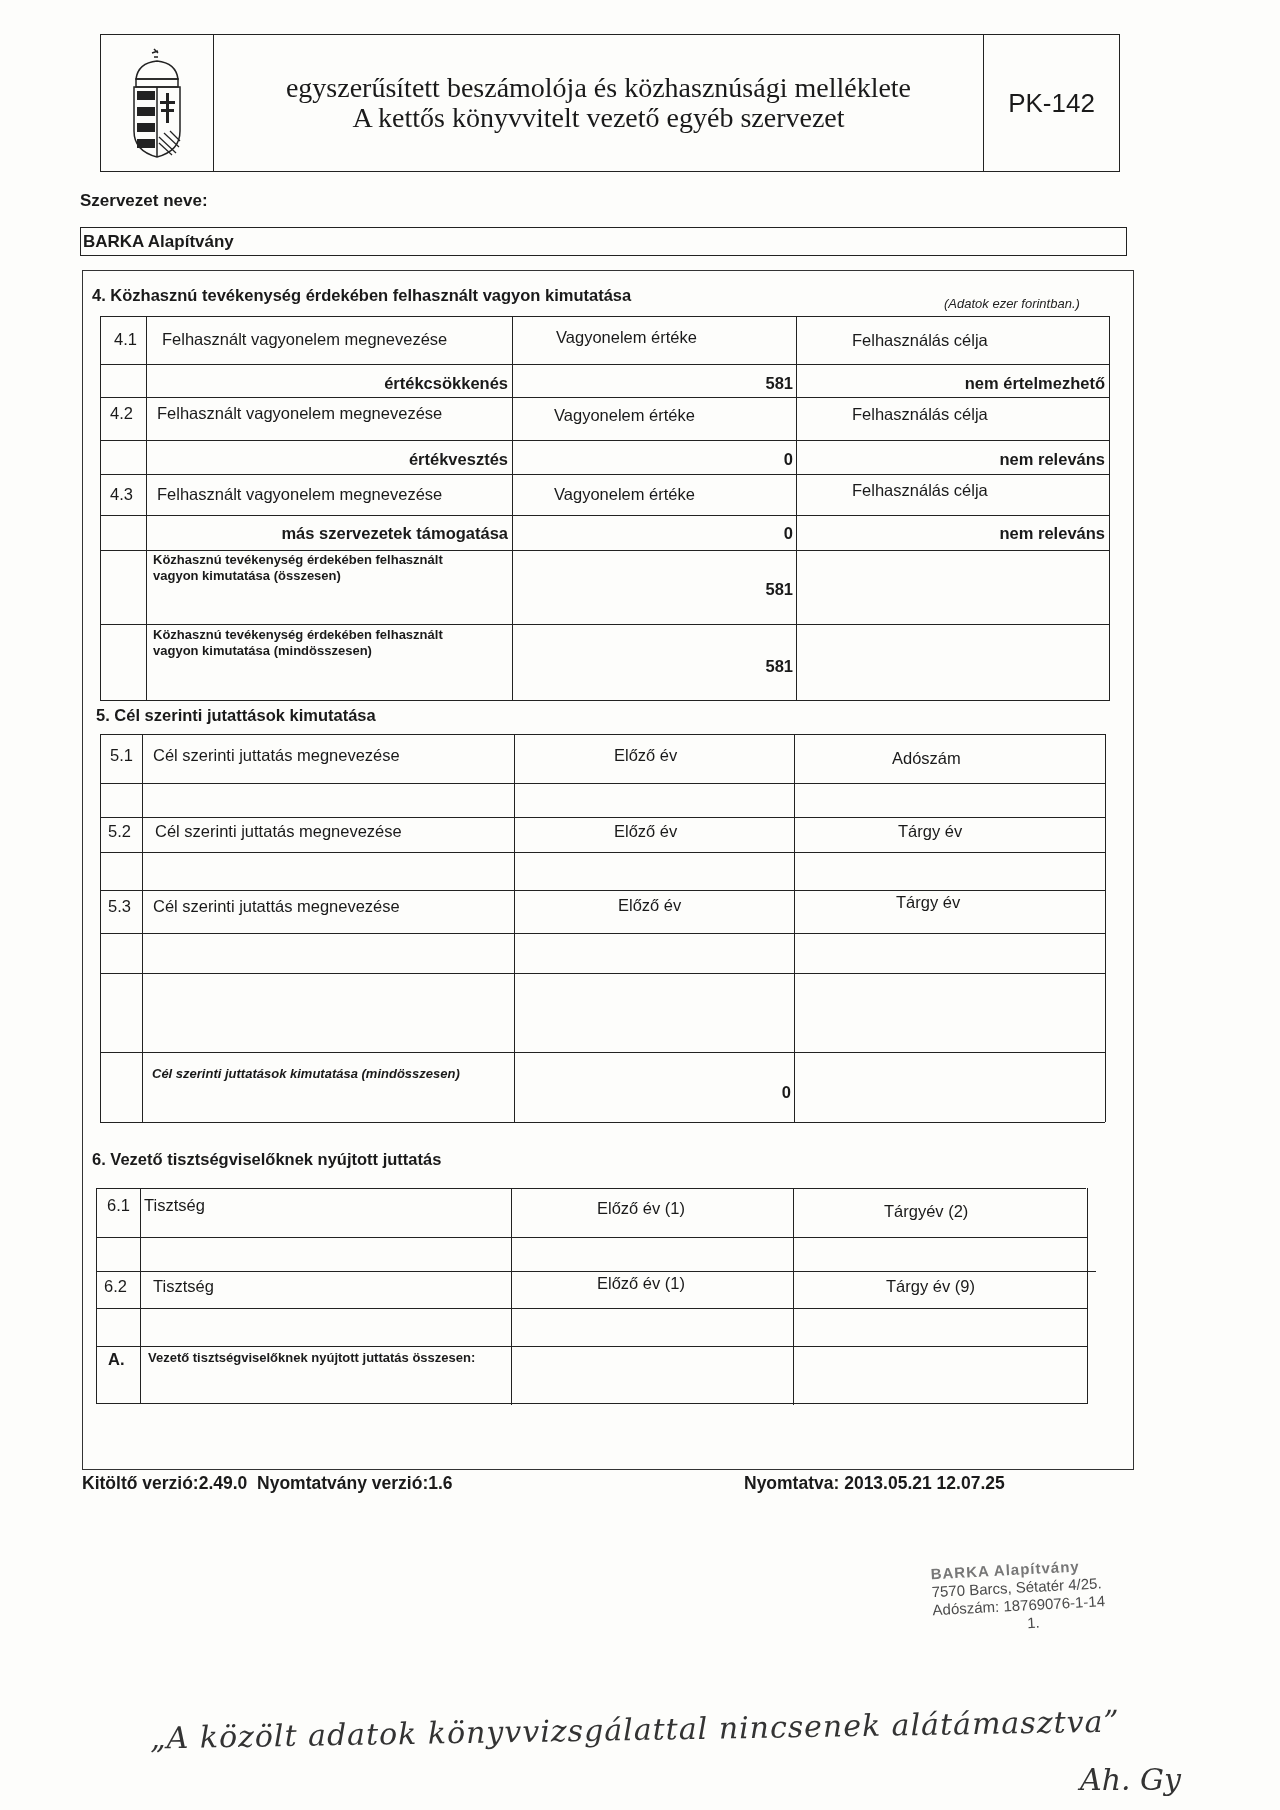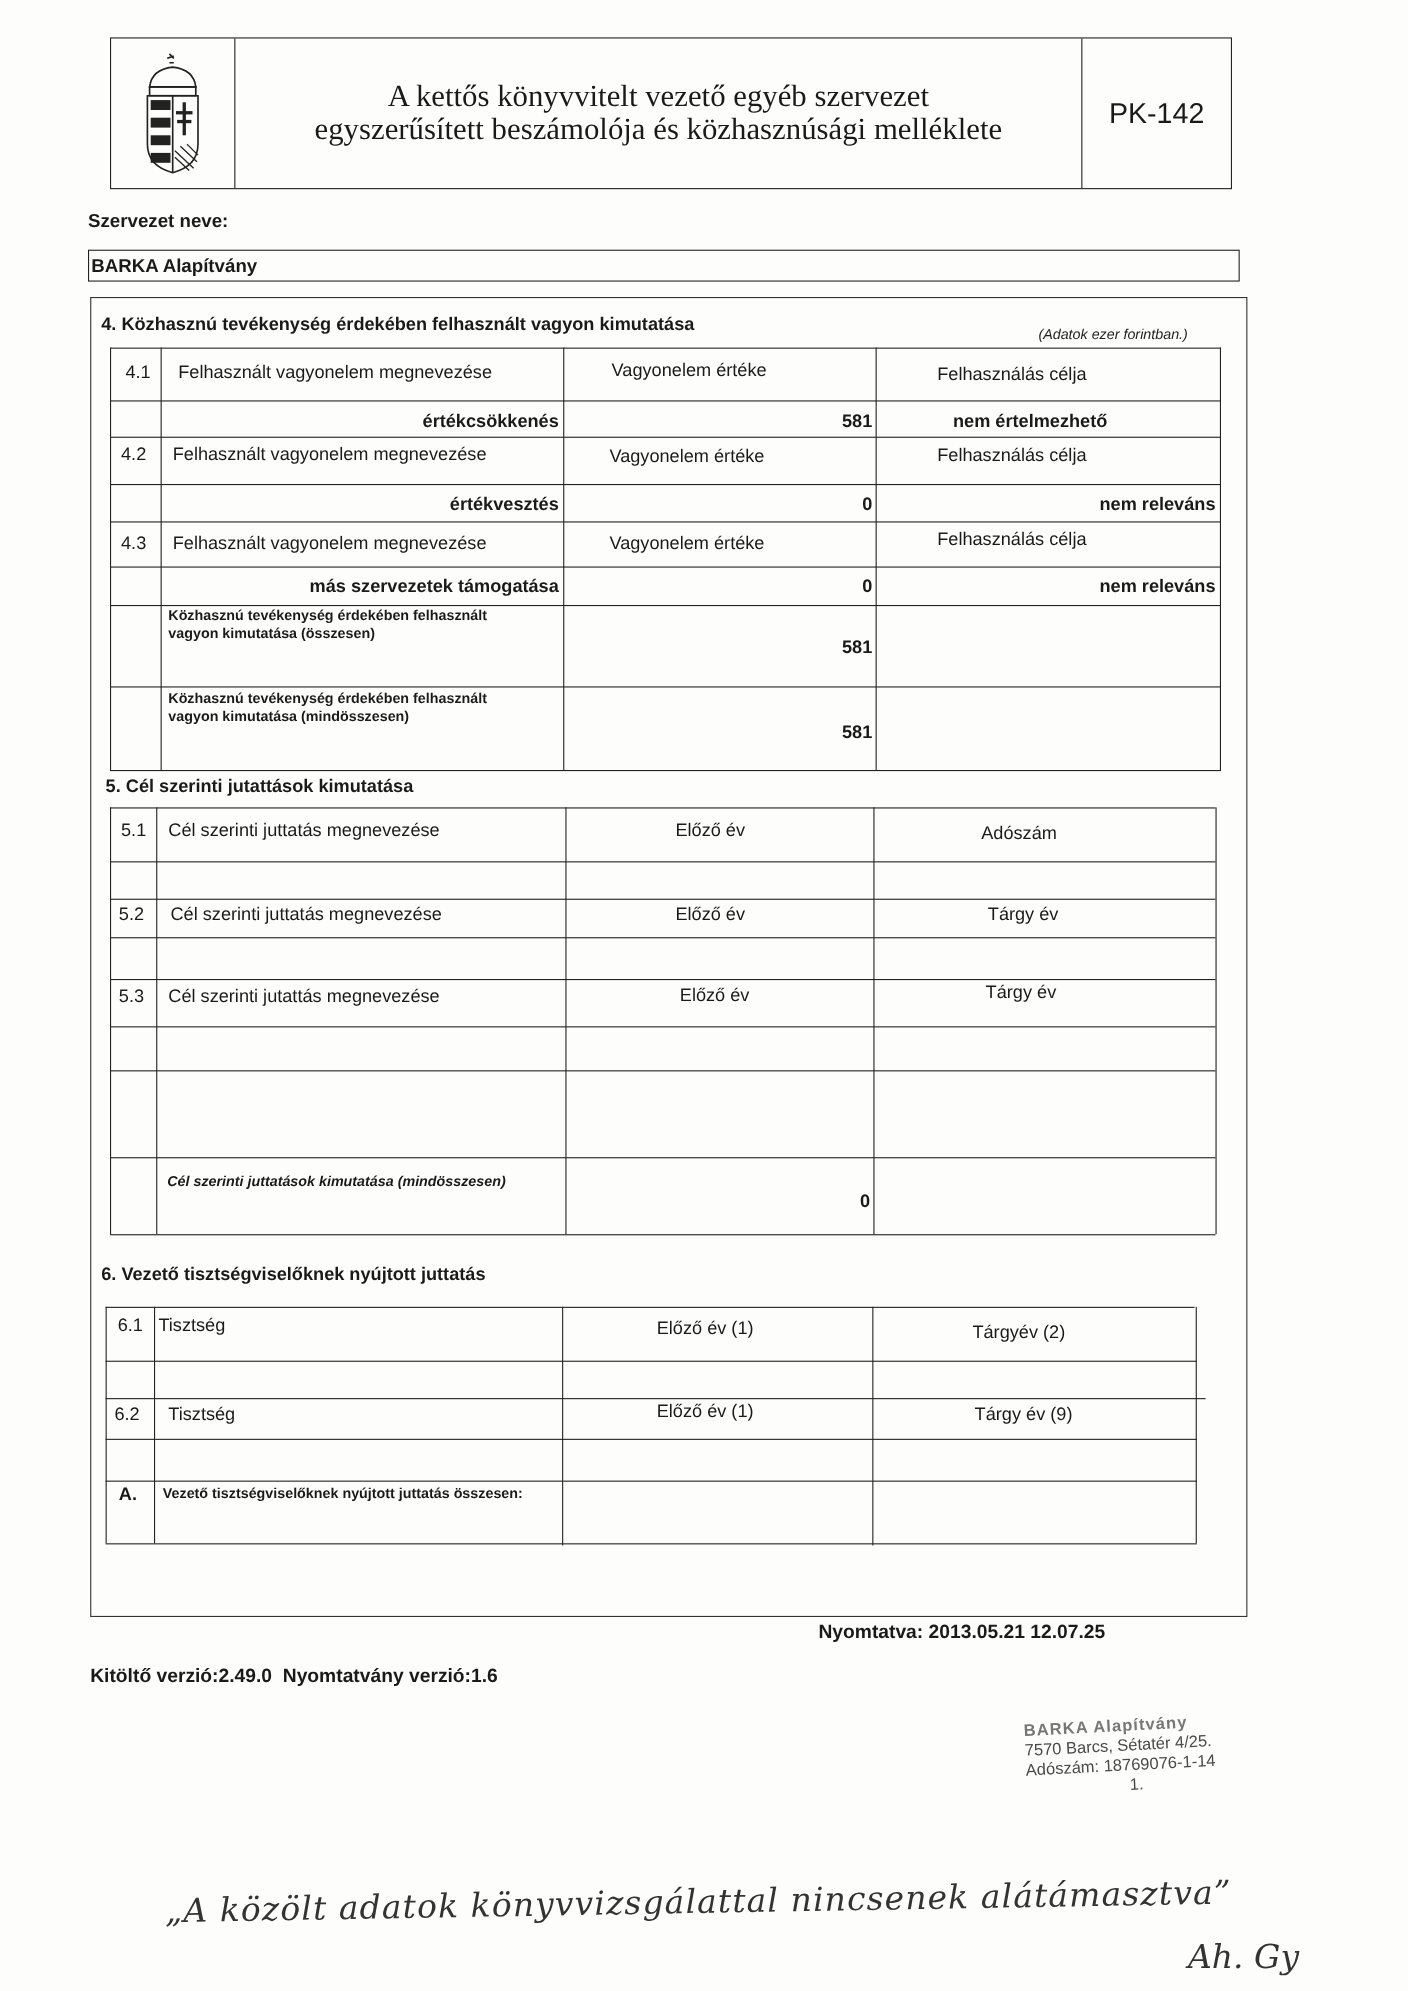--- a/index.html
+++ b/index.html
@@ -67,22 +67,22 @@
       </g>
       <g stroke="#222" stroke-width="1.2">
         <line x1="33" y1="92" x2="50" y2="108"></line>
         <line x1="33" y1="98" x2="46" y2="110"></line>
         <line x1="38" y1="88" x2="53" y2="102"></line>
         <line x1="44" y1="86" x2="54" y2="96"></line>
       </g>
     </svg>
   </div>
   <div class="title-cell">
+    <div>egyszerűsített beszámolója és közhasznúsági melléklete</div>
     <div>A kettős könyvvitelt vezető egyéb szervezet</div>
-    <div>egyszerűsített beszámolója és közhasznúsági melléklete</div>
   </div>
   <div class="code-cell">PK-142</div>
 </div>
 
 <div id="org-label" class="abs">Szervezet neve:</div>
 <div id="org-box" class="abs">BARKA Alapítvány</div>
 
 <div id="main-frame" class="abs"></div>
 
 <div class="abs section-title" style="left:92px; top:286px;">4. Közhasznú tevékenység érdekében felhasznált vagyon kimutatása</div>
@@ -105,21 +105,21 @@
   <div class="vl" style="left:512px; top:316px; height:384px;"></div>
   <div class="vl" style="left:796px; top:316px; height:384px;"></div>
   <div class="vl" style="left:1109px; top:316px; height:384px;"></div>
 
   <div class="cell-text" style="left:114px; top:330px;">4.1</div>
   <div class="cell-text" style="left:162px; top:330px;">Felhasznált vagyonelem megnevezése</div>
   <div class="cell-text" style="left:556px; top:328px;">Vagyonelem értéke</div>
   <div class="cell-text" style="left:852px; top:331px;">Felhasználás célja</div>
   <div class="cell-text bold right" style="left:150px; top:374px; width:358px;">értékcsökkenés</div>
   <div class="cell-text bold right" style="left:516px; top:374px; width:277px;">581</div>
-  <div class="cell-text bold right" style="left:784px; top:374px; width:305px;text-align:center;">nem értelmezhető</div>
+  <div class="cell-text bold right" style="left:800px; top:374px; width:305px;">nem értelmezhető</div>
 
   <div class="cell-text" style="left:110px; top:404px;">4.2</div>
   <div class="cell-text" style="left:157px; top:404px;">Felhasznált vagyonelem megnevezése</div>
   <div class="cell-text" style="left:554px; top:406px;">Vagyonelem értéke</div>
   <div class="cell-text" style="left:852px; top:405px;">Felhasználás célja</div>
   <div class="cell-text bold right" style="left:150px; top:450px; width:358px;">értékvesztés</div>
   <div class="cell-text bold right" style="left:516px; top:450px; width:277px;">0</div>
   <div class="cell-text bold right" style="left:800px; top:450px; width:305px;">nem releváns</div>
 
   <div class="cell-text" style="left:110px; top:485px;">4.3</div>
@@ -213,21 +213,21 @@
   <div class="abs" style="left:141px; top:1310px; width:369px; height:35px;"></div>
   <div class="abs" style="left:512px; top:1310px; width:280px; height:35px;"></div>
   <div class="abs" style="left:794px; top:1310px; width:292px; height:35px;"></div>
 
   <div class="cell-text bold" style="left:108px; top:1350px;">A.</div>
   <div class="cell-text multi" style="left:148px; top:1350px; width:340px;">Vezető tisztségviselőknek nyújtott juttatás összesen:</div>
   <div class="abs" style="left:512px; top:1348px; width:280px; height:54px;"></div>
   <div class="abs" style="left:794px; top:1348px; width:292px; height:54px;"></div>
 </div>
 
-<div id="footer-left" class="abs" style="white-space:pre;margin-top:40px;">Kitöltő verzió:2.49.0  Nyomtatvány verzió:1.6</div>
+<div id="footer-left" class="abs" style="white-space:pre;">Kitöltő verzió:2.49.0  Nyomtatvány verzió:1.6</div>
 <div id="footer-right" class="abs">Nyomtatva: 2013.05.21 12.07.25</div>
 
 <div id="stamp" class="abs">
   <div class="stamp-title">BARKA Alapítvány</div>
   <div>7570 Barcs, Sétatér 4/25.</div>
   <div>Adószám: 18769076-1-14</div>
   <div class="stamp-num">1.</div>
 </div>
 
 <div id="handwriting" class="abs">„A közölt adatok könyvvizsgálattal nincsenek alátámasztva”</div>

